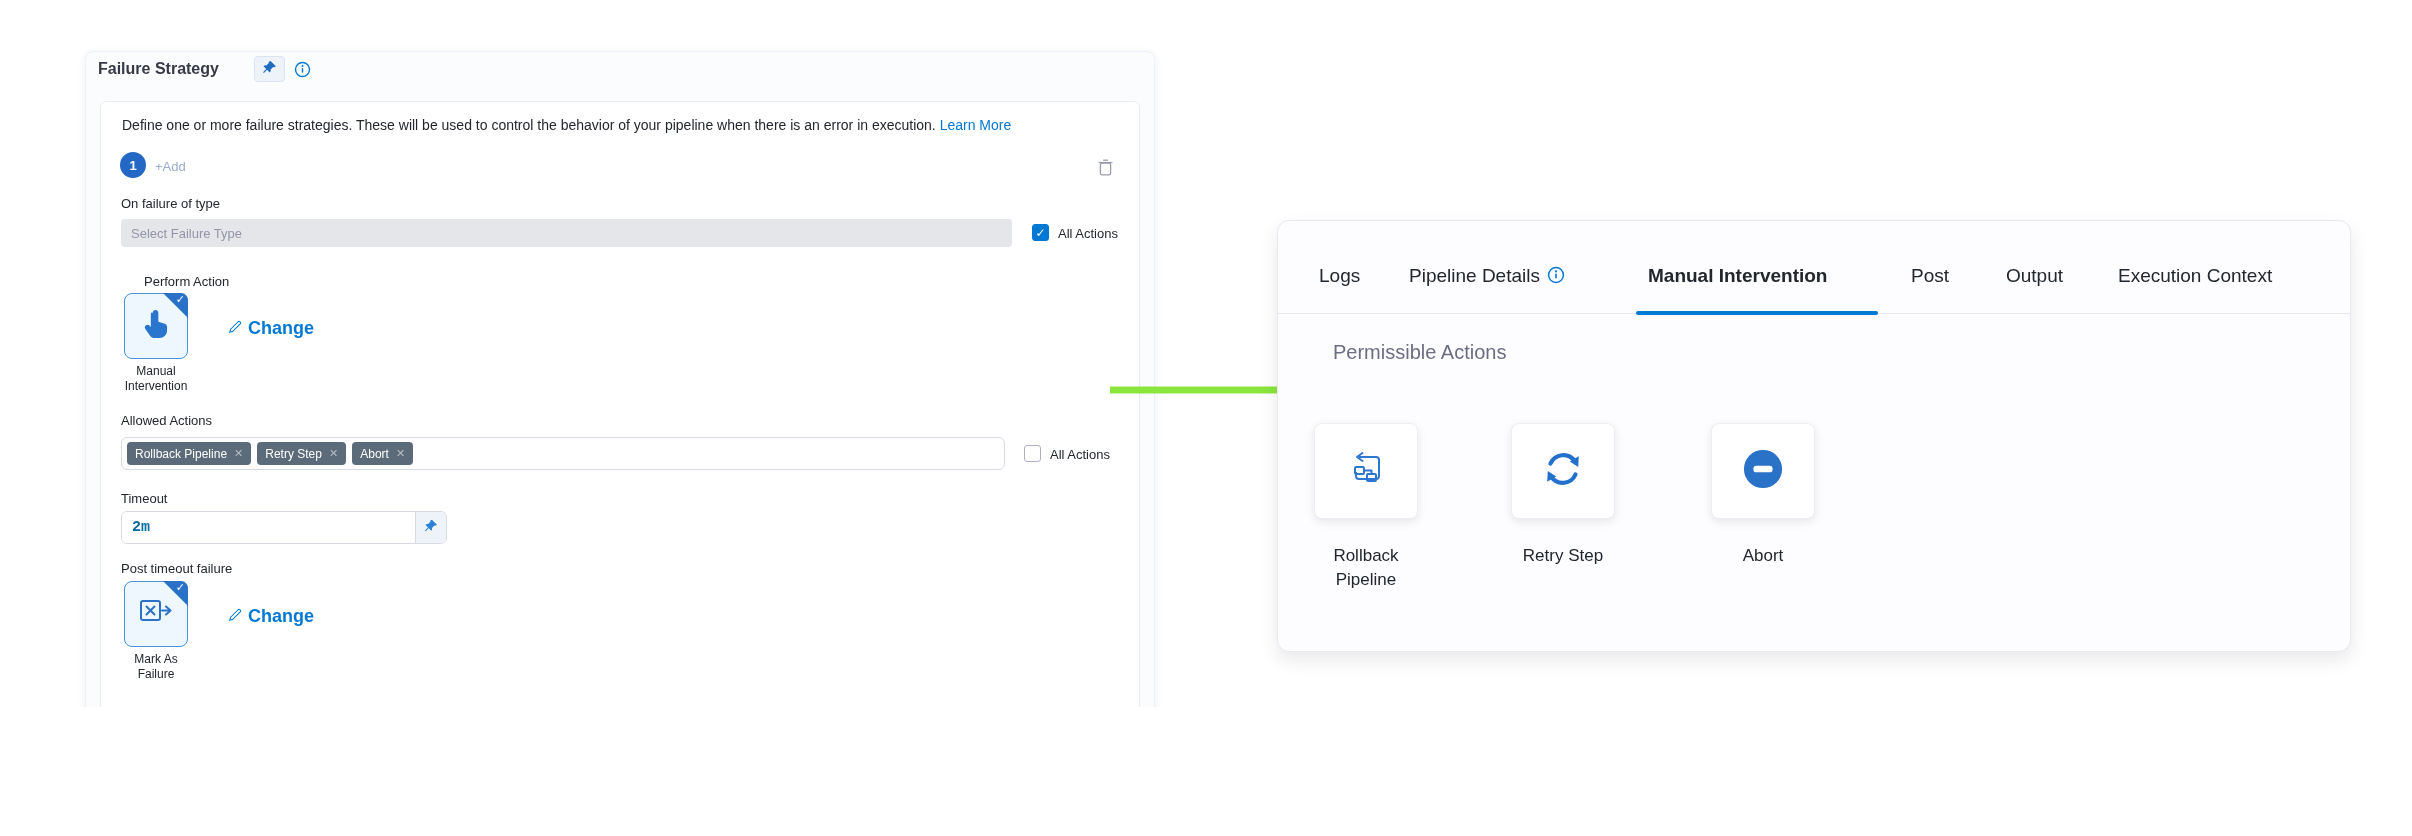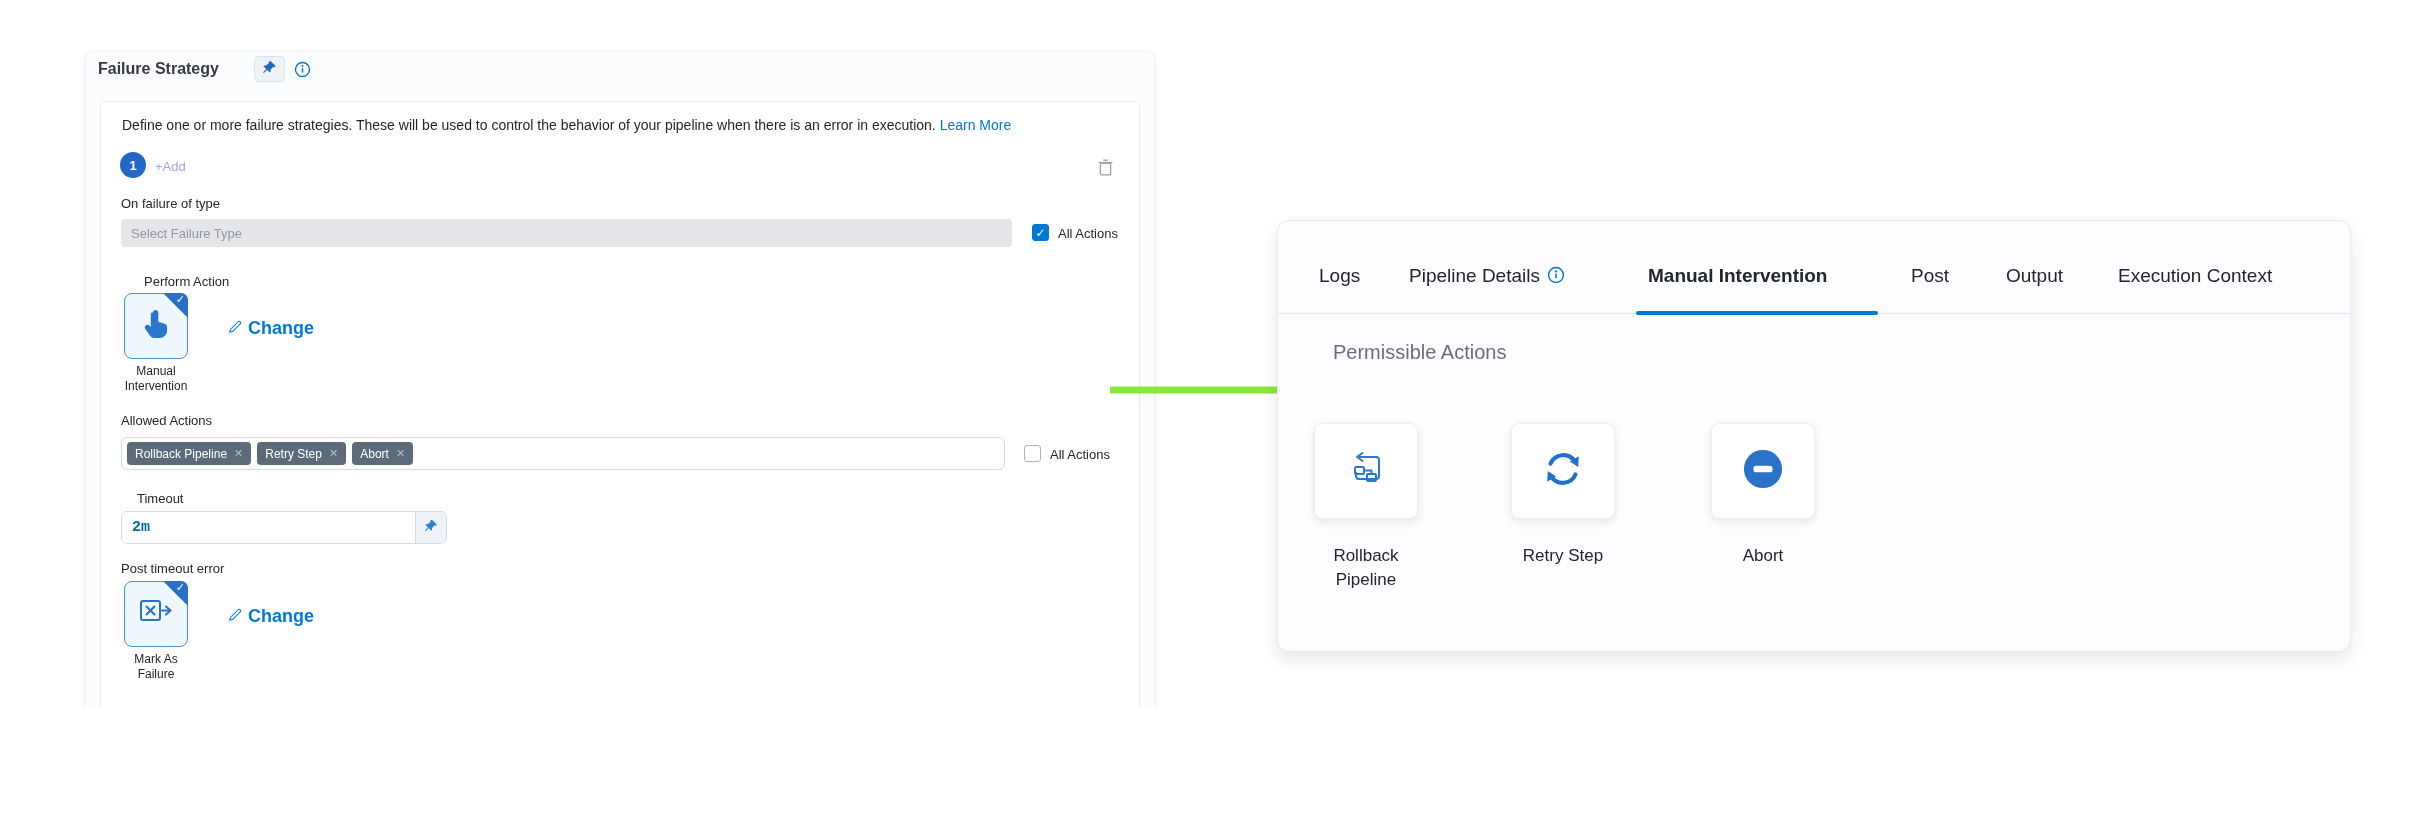--- a/index.html
+++ b/index.html
@@ -167,33 +167,33 @@
           <span class="tag-x">✕</span>
         </span>
         <span class="tag">
           <span>Abort</span>
           <span class="tag-x">✕</span>
         </span>
       </div>
       <div class="chk off" style="left:923px; top:343px;">✓</div>
       <div class="chk-label" style="left:949px; top:345px;">All Actions</div>
 
-      <div class="field-label" style="left:36px; top:389px;">Timeout</div>
+      <div class="field-label" style="left:20px; top:389px;">Timeout</div>
       <div class="timeout-group">
         <input class="timeout-input" value="2m" style="">
         <div class="timeout-pin">
           <span>
             <svg width="14" height="14" viewBox="0 0 16 16">
                 <path d="M9.3 1.2l5.5 5.5-1.3.7c-.5.27-1.1.3-1.6.15L9.2 10.2c.27 1.1-.05 2.3-.9 3.1L5.4 10.4 2.1 13.9l-1-.9 3.4-3.4L1.6 6.7c.85-.85 2-1.15 3.1-.9l2.6-2.7c-.15-.5-.1-1.1.15-1.6l.85-.3z" fill="#2b82d6"></path>
               </svg>
           </span>
         </div>
       </div>
 
-      <div class="field-label" style="left:20px; top:459px;">Post timeout error</div>
+      <div class="field-label" style="left:20px; top:459px;">Post timeout failure</div>
       <div class="action-tile" style="left:23px; top:479px;">
         <div class="corner"></div>
         <div class="corner-check">✓</div>
         <span>
           <svg width="34" height="26" viewBox="0 0 34 26">
               <rect x="2" y="2" width="19" height="19" rx="2" fill="none" stroke="#2a72c8" stroke-width="2"></rect>
               <path d="M7.5 7.5l8 8M15.5 7.5l-8 8" stroke="#2a72c8" stroke-width="2" stroke-linecap="round"></path>
               <path d="M23 11.5h7" stroke="#2a72c8" stroke-width="2" stroke-linecap="round"></path>
               <path d="M27 7.5l4.5 4-4.5 4" fill="none" stroke="#2a72c8" stroke-width="2" stroke-linecap="round" stroke-linejoin="round"></path>
             </svg>

